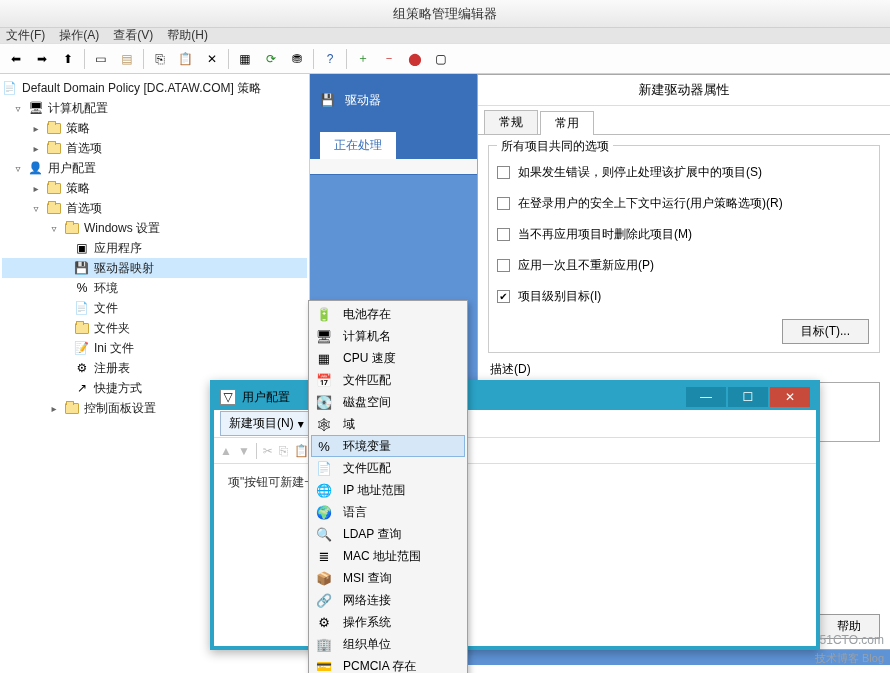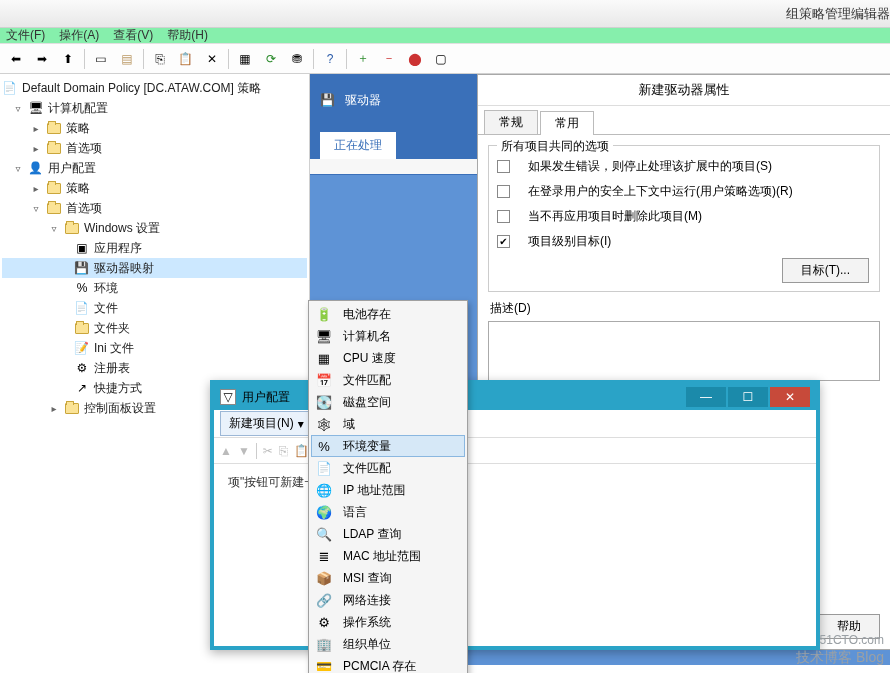--- a/index.html
+++ b/index.html
@@ -1,19 +1,19 @@
 <!DOCTYPE html>
 <html><head>
 <meta charset="utf-8">
 <style>
 * { box-sizing: border-box; margin: 0; padding: 0; font-family: "Microsoft YaHei", "Segoe UI", sans-serif; font-size: 12px; }
 body { width: 890px; height: 673px; background: #fff; overflow: hidden; position: relative; }
-.titlebar { height: 28px; background: linear-gradient(#fafafa,#e8e8e8); border-bottom: 1px solid #d0d0d0; display:flex; align-items:center; justify-content:flex-end; }
+.titlebar { height: 28px; background: linear-gradient(#fafafa,#e8e8e8); border-bottom: 1px solid #d0d0d0; display:flex; align-items:center; justify-content:center; }
 .titlebar-text { font-size: 13px; color:#333; }
-.menubar { height: 16px; display:flex; align-items:center; padding: 0 6px; gap: 14px; border-bottom:1px solid #e0e0e0; background:#86efac;}
+.menubar { height: 16px; display:flex; align-items:center; padding: 0 6px; gap: 14px; border-bottom:1px solid #e0e0e0; background:#e5e5e5;}
 .menubar-item { color:#333; }
 .toolbar { height: 30px; background:#fdfdfd; border-bottom:1px solid #d0d0d0; display:flex; align-items:center; padding:0 4px; gap:2px; }
 .tb-btn { width:24px; height:24px; display:flex; align-items:center; justify-content:center; border:1px solid transparent; border-radius:2px; }
 .tb-sep { width:1px; height:20px; background:#ccc; margin:0 2px;}
 .main { display:flex; height: calc(673px - 28px - 24px - 30px); }
 .tree-panel { width: 310px; border-right:1px solid #d0d0d0; padding: 4px 2px; overflow:auto; background:#fff;}
 .tree-node { display:flex; align-items:center; height:20px; gap:4px; padding-left: var(--indent,0); white-space:nowrap;}
 .tree-node.selected { background:#cce8ff; }
 .expander { width:12px; height:12px; display:flex; align-items:center;justify-content:center; color:#666; font-size:10px;}
 .tree-icon { width:16px; height:16px; display:inline-flex; align-items:center;justify-content:center; }
@@ -27,21 +27,21 @@
 .processing { background:#3a70b9; }
 .blue-body { position:absolute; left:0; top:100px; right:0; bottom:0; background:#5e93d6; border-top:1px solid #3a70b9;}
 
 .prop-dlg { position:absolute; right:0; top:52px; width:413px; bottom:15px; background:#fff; border:1px solid #a8a8a8; border-right:none; }
 .prop-title { background:#fff; text-align:center; padding:6px 0; font-size:13px; border-bottom:1px solid #ddd;}
 .tabs { display:flex; padding:4px 6px 0 6px; border-bottom:1px solid #bbb; gap:2px;}
 .tab { padding:3px 14px; border:1px solid #bbb; border-bottom:none; background:#f3f3f3;}
 .tab.active { background:#fff; position:relative; top:1px;}
 .fieldset { margin:10px 10px 6px 10px; border:1px solid #ccc; padding:4px 8px 8px 8px; position:relative;}
 .fieldset-legend { position:absolute; top:-8px; left:8px; background:#fff; padding:0 4px; }
-.chk-row { display:flex; align-items:center; gap:18px; margin:8px 0;text-align:right;}
+.chk-row { display:flex; align-items:center; gap:8px; margin:14px 0;text-align:right;}
 .chk { width:13px; height:13px; border:1px solid #888; display:inline-flex; align-items:center;justify-content:center; font-size:10px; color:#000;}
 .btn { border:1px solid #999; background:#f3f3f3; padding:3px 18px; }
 .target-row { display:flex; justify-content:flex-end; margin-top:4px; padding-right:2px;}
 .desc-label { margin:8px 0 4px 12px; }
 .desc-box { margin:0 10px; height:60px; border:1px solid #aaa; background:#fff;}
 .help-btn-row { position:absolute; bottom:10px; right:10px; }
 
 .target-win { position:absolute; left:210px; top:380px; width:610px; height:270px; border:4px solid #2aa3c7; background:#fff; box-shadow:0 3px 10px rgba(0,0,0,.3);}
 .target-titlebar { height:26px; background:#2aa3c7; display:flex; align-items:center; padding:0 6px; color:#000;}
 .target-title-icon { width:16px; height:16px; background:#fff; border:1px solid #888; margin-right:6px; display:flex; align-items:center;justify-content:center;}
@@ -56,21 +56,21 @@
 .tb2-item.disabled { color:#bbb;}
 .target-body { padding:10px 14px; color:#333;}
 
 .ctx-menu { position:absolute; left:308px; top:300px; width:160px; background:#f5f5f5; border:1px solid #a0a0a0; box-shadow:2px 3px 6px rgba(0,0,0,.25); z-index:50; padding:2px;}
 .ctx-item { height:22px; display:flex; align-items:center; gap:10px; padding:0 8px 0 4px;}
 .ctx-item.hover { background:#d6e8f7; border:1px solid #8ab7e0; padding:0 7px 0 3px;}
 .ctx-icon { width:18px; height:18px; display:flex; align-items:center;justify-content:center; font-size:13px;}
 .ctx-label { flex:1; }
 
 .watermark { position:absolute; right:6px; bottom:6px; color:#9aa0a5; font-size:18px; font-family:Arial,sans-serif; text-align:right; line-height:1.1; pointer-events:none;}
-.watermark small{ font-size:14px;}
+.watermark small{ font-size:11px;}
 </style>
 </head>
 <body>
 
 <div class="titlebar">
   <span class="titlebar-text">组策略管理编辑器</span>
 </div>
 
 <div class="menubar">
   <span class="menubar-item">文件(F)</span>
@@ -222,20 +222,24 @@
           <span class="chk"></span>
           <span>如果发生错误，则停止处理该扩展中的项目(S)</span>
         </div>
         <div class="chk-row">
           <span class="chk"></span>
           <span>在登录用户的安全上下文中运行(用户策略选项)(R)</span>
         </div>
         <div class="chk-row">
           <span class="chk"></span>
           <span>当不再应用项目时删除此项目(M)</span>
+        </div>
+        <div class="chk-row">
+          <span class="chk"></span>
+          <span>应用一次且不重新应用(P)</span>
         </div>
         <div class="chk-row">
           <span class="chk">✔</span>
           <span>项目级别目标(I)</span>
         </div>
         <div class="target-row">
           <button class="btn">目标(T)...</button>
         </div>
       </div>
       <div class="desc-label">描述(D)</div>

